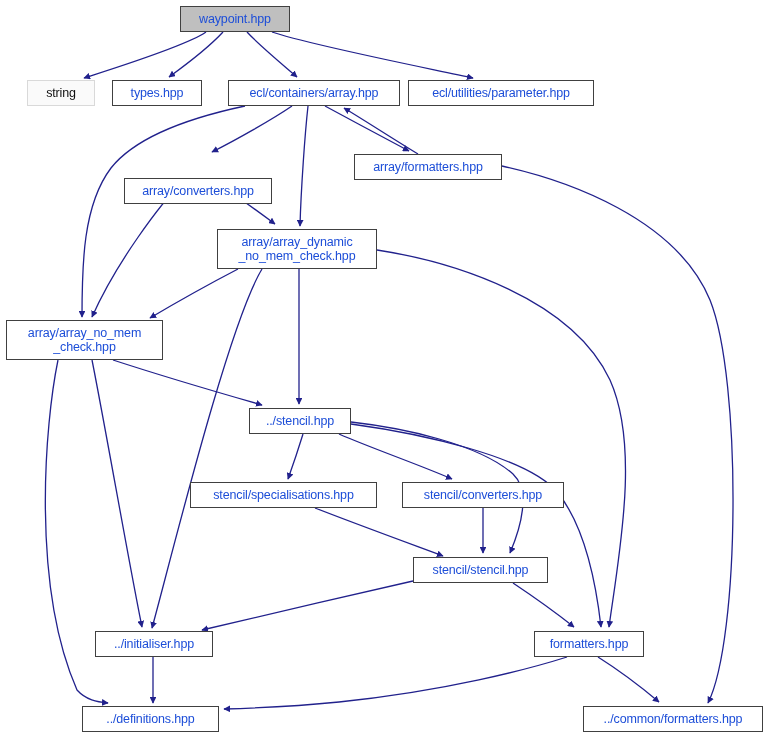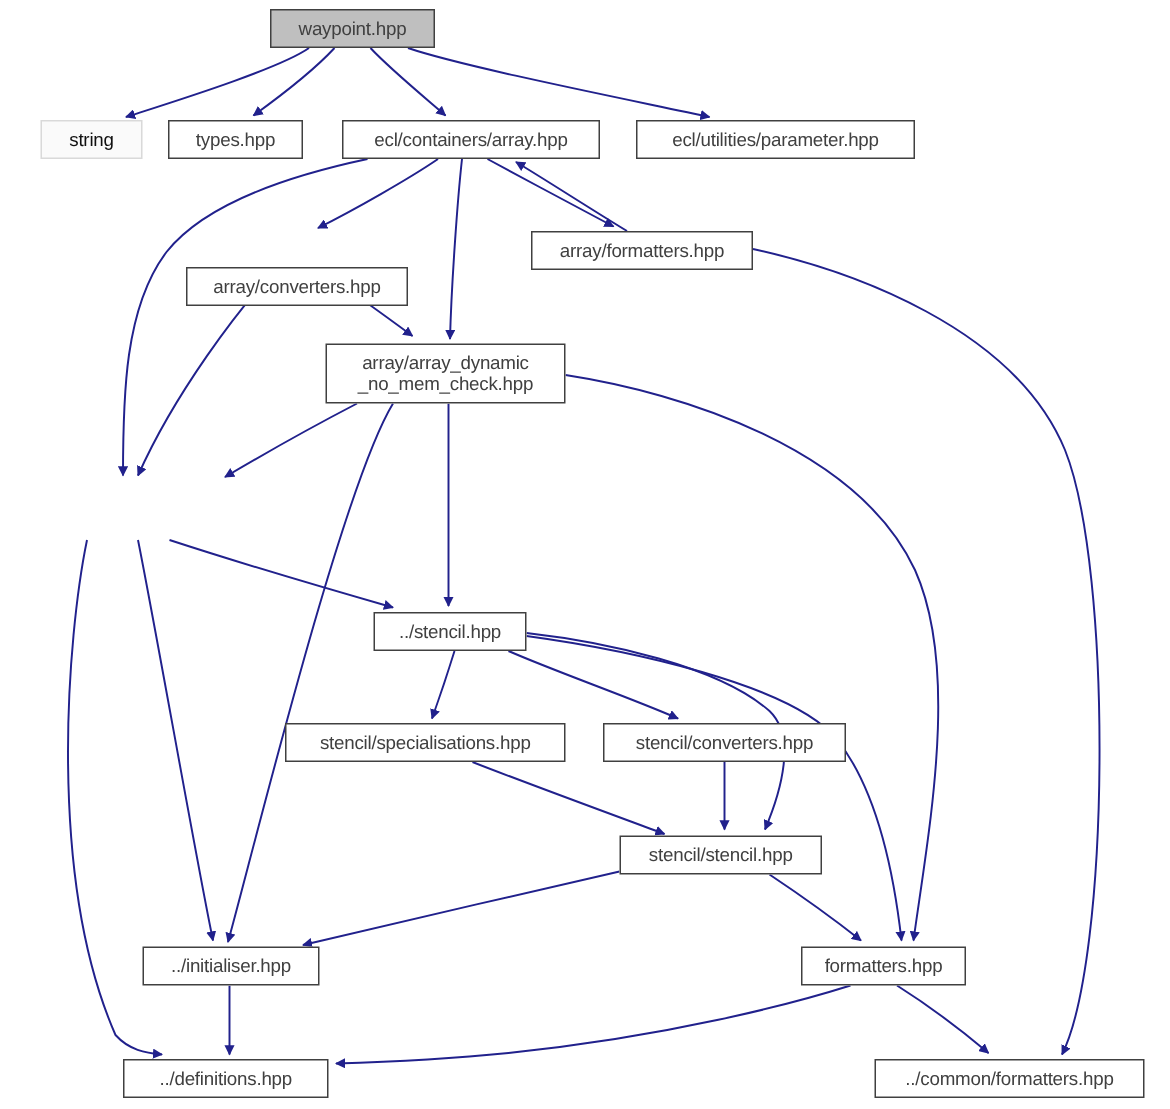--- a/index.html
+++ b/index.html
@@ -1,20 +1,20 @@
 <!DOCTYPE html>
 <html><head>
 <meta charset="utf-8">
 <style>
   html,body{margin:0;padding:0;background:#ffffff;}
   body{width:780px;height:739px;font-family:"Liberation Sans",sans-serif;}
   #graph{position:relative;width:780px;height:739px;overflow:hidden;background:#ffffff;}
   #edges{position:absolute;left:0;top:0;width:780px;height:739px;}
   .node{position:absolute;box-sizing:border-box;display:flex;align-items:center;justify-content:center;
-        background:#ffffff;border:1px solid #404040;color:#404040;font-size:12.5px;line-height:14px;
+        background:#ffffff;border:1px solid #404040;color:#1d4ed8;font-size:12.5px;line-height:14px;
         text-align:center;white-space:pre;letter-spacing:-0.15px;}
   .node.root{background:#bfbfbf;border-color:#404040;}
   .node.ext{background:#fafafa;border-color:#d9d9d9;color:#101010;text-align:center;}
   .node span{display:block;}
 </style>
 </head>
 <body>
 
 <div id="graph">
 
@@ -66,25 +66,27 @@
       <path d="M153,657 C153,670 153,687 153,703"></path>
       <path d="M567,657 C529,669 446,691 339,702 C299,706 257,708 224,709"></path>
       <path d="M598,657 C617,669 640,686 659,702"></path>
     </g>
   </svg>
 
   <div class="node root" style="left:180px;top:6px;width:110px;height:26px;"><span>waypoint.hpp</span></div>
   <div class="node ext" style="left:27px;top:80px;width:68px;height:26px;"><span>string</span></div>
   <div class="node" style="left:112px;top:80px;width:90px;height:26px;"><span>types.hpp</span></div>
   <div class="node" style="left:228px;top:80px;width:172px;height:26px;"><span>ecl/containers/array.hpp</span></div>
-  <div class="node" style="left:424px;top:80px;width:186px;height:26px;"><span>ecl/utilities/parameter.hpp</span></div>
+  <div class="node" style="left:408px;top:80px;width:186px;height:26px;"><span>ecl/utilities/parameter.hpp</span></div>
   <div class="node" style="left:124px;top:154px;width:148px;height:26px;margin-top:24px;"><span>array/converters.hpp</span></div>
   <div class="node" style="left:354px;top:154px;width:148px;height:26px;"><span>array/formatters.hpp</span></div>
   <div class="node" style="left:217px;top:229px;width:160px;height:40px;"><span>array/array_dynamic
 _no_mem_check.hpp</span></div>
+  <div class="node" style="left:6px;top:320px;width:157px;height:40px;"><span>array/array_no_mem
+_check.hpp</span></div>
   <div class="node" style="left:249px;top:408px;width:102px;height:26px;"><span>../stencil.hpp</span></div>
   <div class="node" style="left:190px;top:482px;width:187px;height:26px;"><span>stencil/specialisations.hpp</span></div>
   <div class="node" style="left:402px;top:482px;width:162px;height:26px;"><span>stencil/converters.hpp</span></div>
   <div class="node" style="left:413px;top:557px;width:135px;height:26px;"><span>stencil/stencil.hpp</span></div>
   <div class="node" style="left:95px;top:631px;width:118px;height:26px;"><span>../initialiser.hpp</span></div>
   <div class="node" style="left:534px;top:631px;width:110px;height:26px;"><span>formatters.hpp</span></div>
   <div class="node" style="left:82px;top:706px;width:137px;height:26px;"><span>../definitions.hpp</span></div>
   <div class="node" style="left:583px;top:706px;width:180px;height:26px;text-align:center;"><span>../common/formatters.hpp</span></div>
 
 </div>

